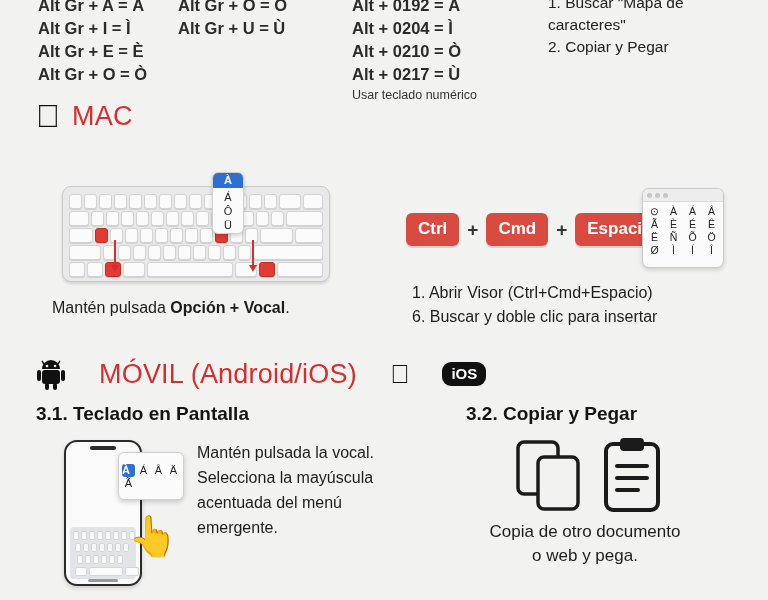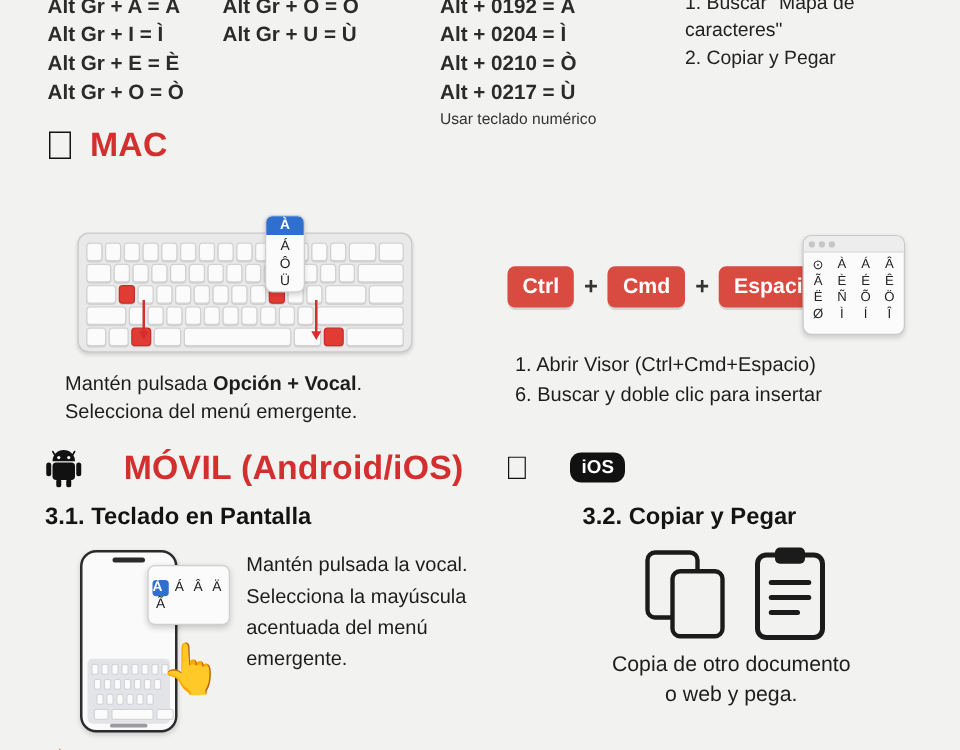--- a/index.html
+++ b/index.html
@@ -40,21 +40,21 @@
     line-height: 22px;
     color: #222;
     white-space: nowrap;
   }
   .steps-list li.wrap { white-space: normal; width: 190px; }
 
   
   .sec-head { position: absolute; display: flex; align-items: center; gap: 12px; }
   .sec-title {
     font-size: 27px;
-    font-weight: bold;
+    font-weight: normal;
     color: #d32f2f;
     letter-spacing: .2px;
   }
   .apple-glyph { font-size: 32px; line-height: 1; color: #111; }
   .ios-badge {
     background: #111; color: #fff; border-radius: 9px;
     font-size: 15px; font-weight: bold;
     padding: 4px 9px 5px 9px; line-height: 1;
   }
   .android-glyph { width: 30px; height: 32px; position: relative; }
@@ -338,21 +338,20 @@
     <span class="head">À</span>
     <span>Á</span><br>
     <span>Ô</span><br>
     <span>Ü</span>
   </div>
   <div class="arrow-red" style="left:114px; top:240px; height:26px;"></div>
   <div class="arrow-red" style="left:252px; top:240px; height:26px;"></div>
 
   <div class="cap" style="left:52px; top:297px; width:320px;">
     <span>Mantén pulsada </span><b>Opción + Vocal</b><span>.</span><br>
-    <span>Selecciona del menú emergente.</span>
   </div>
 
   <div class="keycap-row" style="left:406px; top:213px;">
     <span class="keycap">Ctrl</span>
     <span class="plus">+</span>
     <span class="keycap">Cmd</span>
     <span class="plus">+</span>
     <span class="keycap">Espacio</span>
   </div>
 

